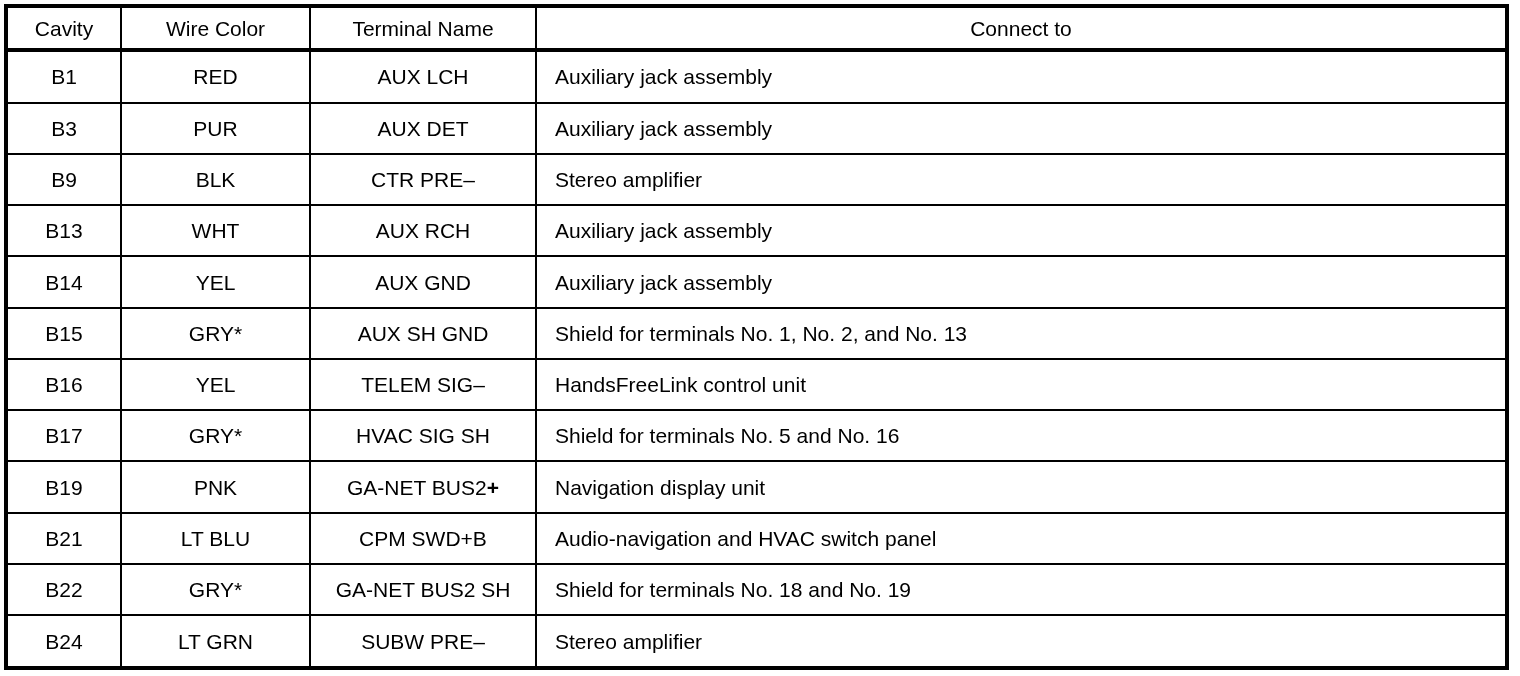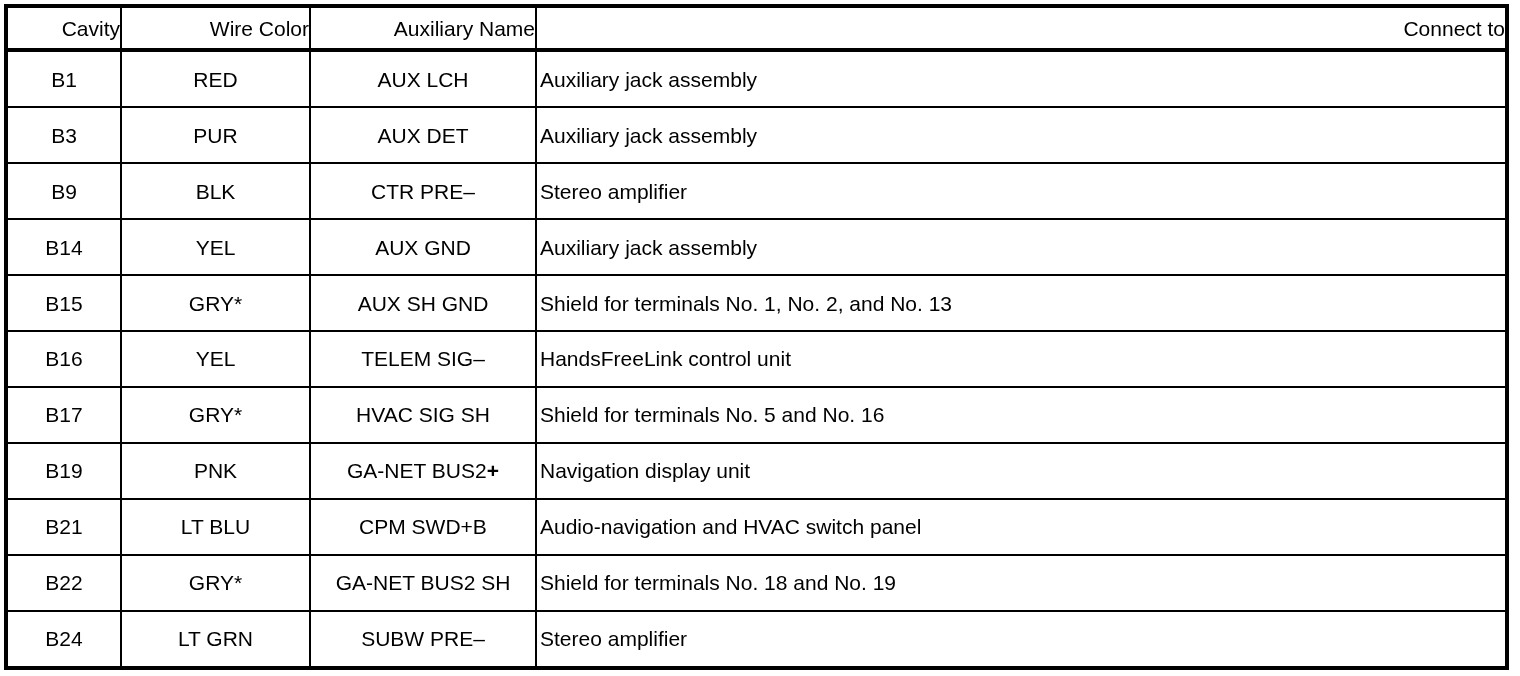--- a/index.html
+++ b/index.html
@@ -52,54 +52,54 @@
     line-height: 1;
     white-space: nowrap;
     overflow: hidden;
     vertical-align: middle;
     height: 36.6px;
   }
 
   table.pinout thead th {
     height: 40px;
     border-bottom: 4px solid #000;
-    text-align: right;
+    text-align: center;
     font-size: 21px;
   }
 
   table.pinout tbody td.cavity,
   table.pinout tbody td.wire,
   table.pinout tbody td.terminal {
     text-align: center;
   }
 
   table.pinout tbody td.connect {
     text-align: left;
-    padding-left: 3px;
+    padding-left: 18px;
   }
 
   
   .heavy-sign { font-weight: bold; }
 </style>
 </head>
 <body>
 
 <div id="table-wrap">
   <table class="pinout">
     <colgroup>
       <col class="c-cavity">
       <col class="c-wire">
       <col class="c-terminal">
       <col class="c-connect">
     </colgroup>
     <thead>
       <tr>
         <th>Cavity</th>
         <th>Wire Color</th>
-        <th>Auxiliary Name</th>
+        <th>Terminal Name</th>
         <th>Connect to</th>
       </tr>
     </thead>
     <tbody id="pinout-body">
         <tr>
           <td class="cavity">B1</td>
           <td class="wire">RED</td>
           <td class="terminal">AUX LCH</td>
           <td class="connect">Auxiliary jack assembly</td>
         </tr>
@@ -107,20 +107,26 @@
           <td class="cavity">B3</td>
           <td class="wire">PUR</td>
           <td class="terminal">AUX DET</td>
           <td class="connect">Auxiliary jack assembly</td>
         </tr>
         <tr>
           <td class="cavity">B9</td>
           <td class="wire">BLK</td>
           <td class="terminal">CTR PRE–</td>
           <td class="connect">Stereo amplifier</td>
+        </tr>
+        <tr>
+          <td class="cavity">B13</td>
+          <td class="wire">WHT</td>
+          <td class="terminal">AUX RCH</td>
+          <td class="connect">Auxiliary jack assembly</td>
         </tr>
         <tr>
           <td class="cavity">B14</td>
           <td class="wire">YEL</td>
           <td class="terminal">AUX GND</td>
           <td class="connect">Auxiliary jack assembly</td>
         </tr>
         <tr>
           <td class="cavity">B15</td>
           <td class="wire">GRY*</td>

